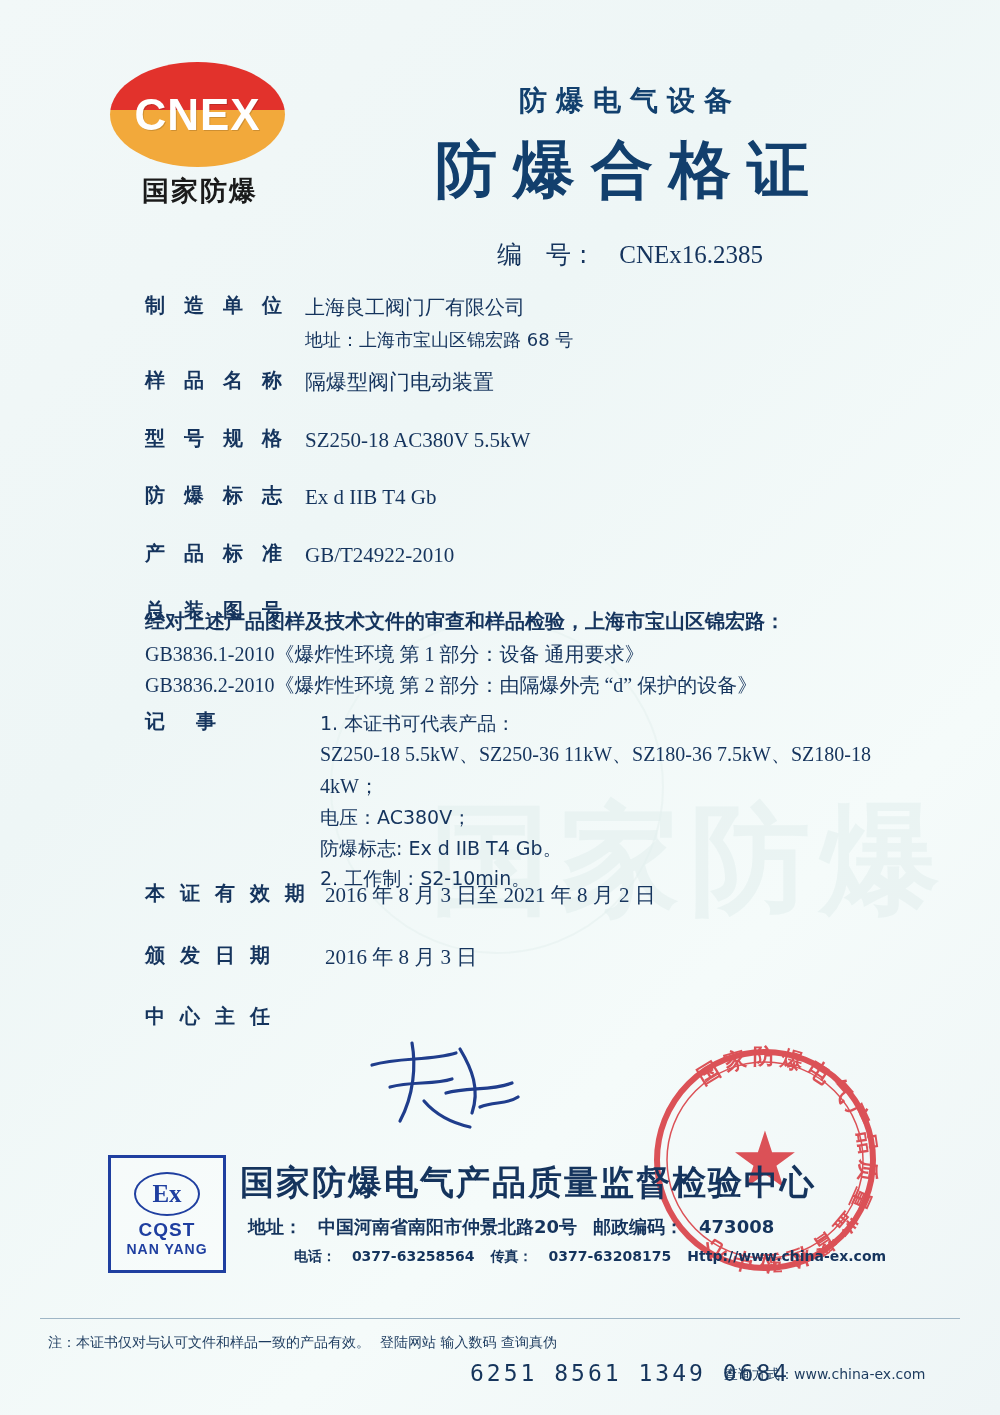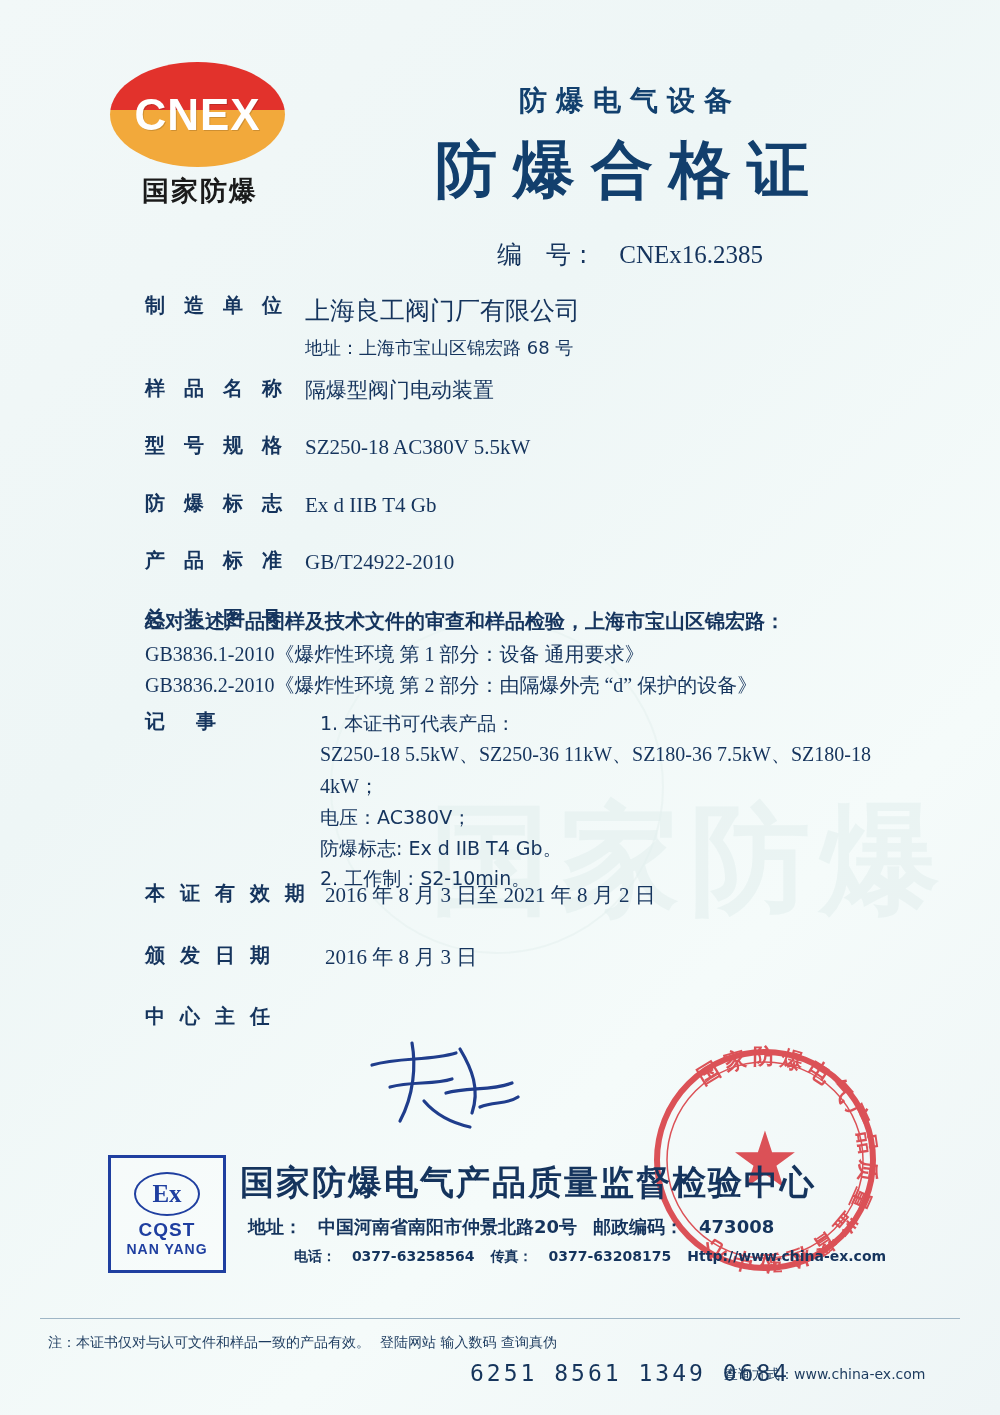--- a/index.html
+++ b/index.html
@@ -148,21 +148,21 @@
   }
   .row .value {
     flex: 1;
     font-size: 21px;
     line-height: 1.5;
     font-family: "Liberation Serif", serif;
     color: #15345d;
   }
   .value .cn {
     font-family: "DejaVu Sans", sans-serif;
-    font-size: 25px;
+    font-size: 20px;
   }
   .sub-line {
     font-family: "DejaVu Sans", sans-serif;
     font-size: 18px;
     margin-top: 4px;
     color: #15345d;
   }
 
   .spaced { margin-bottom: 26px; }
 

